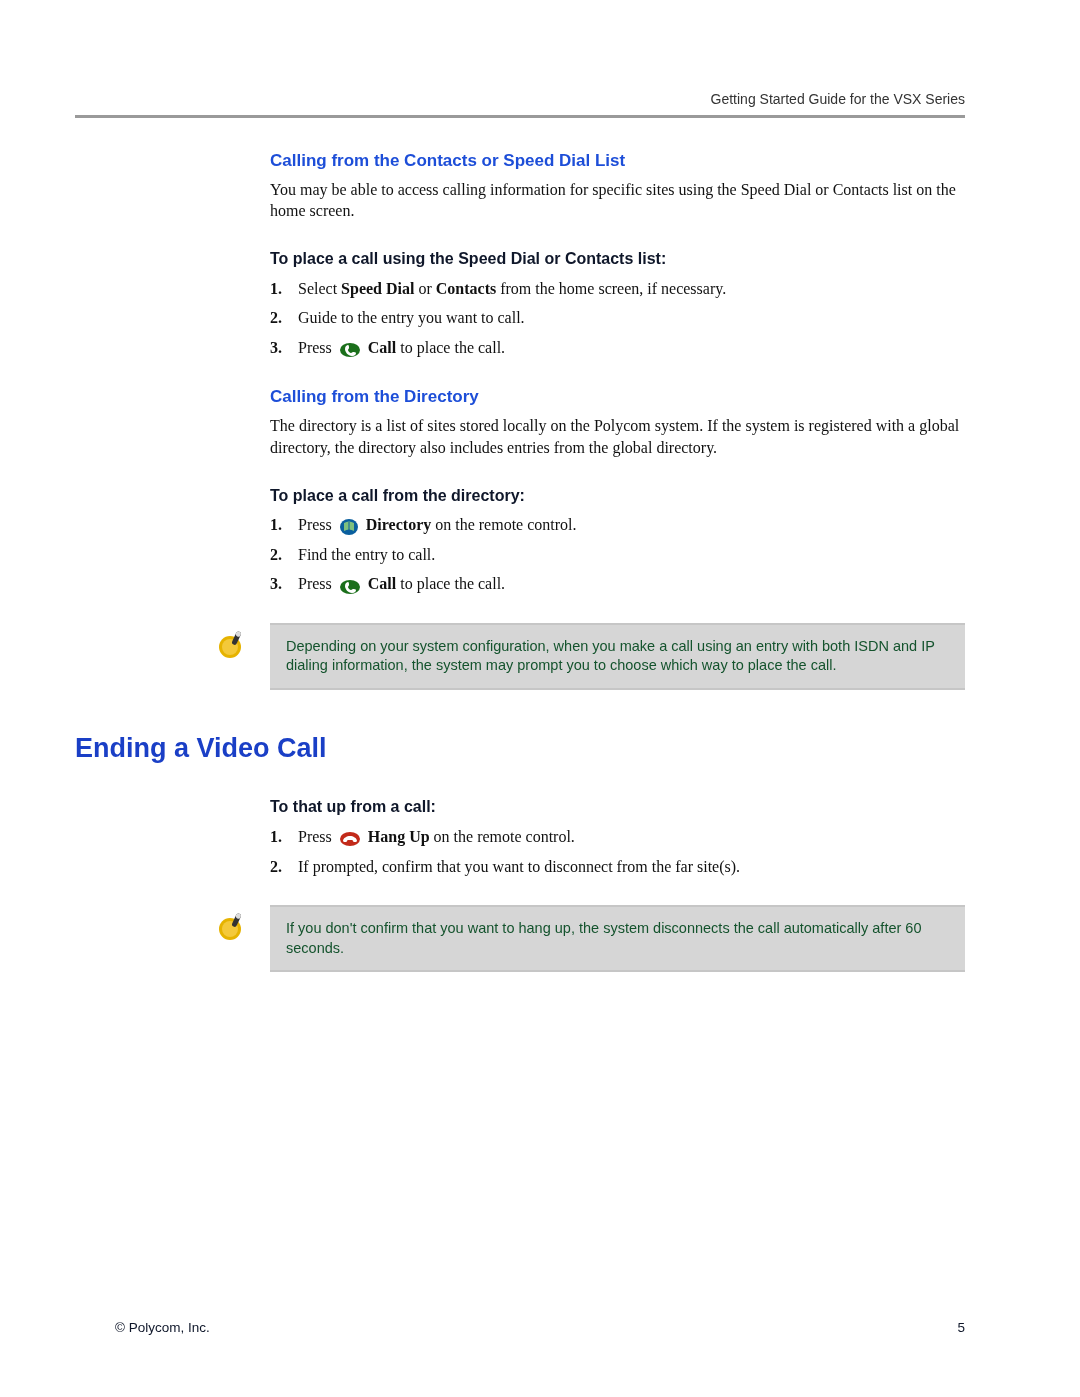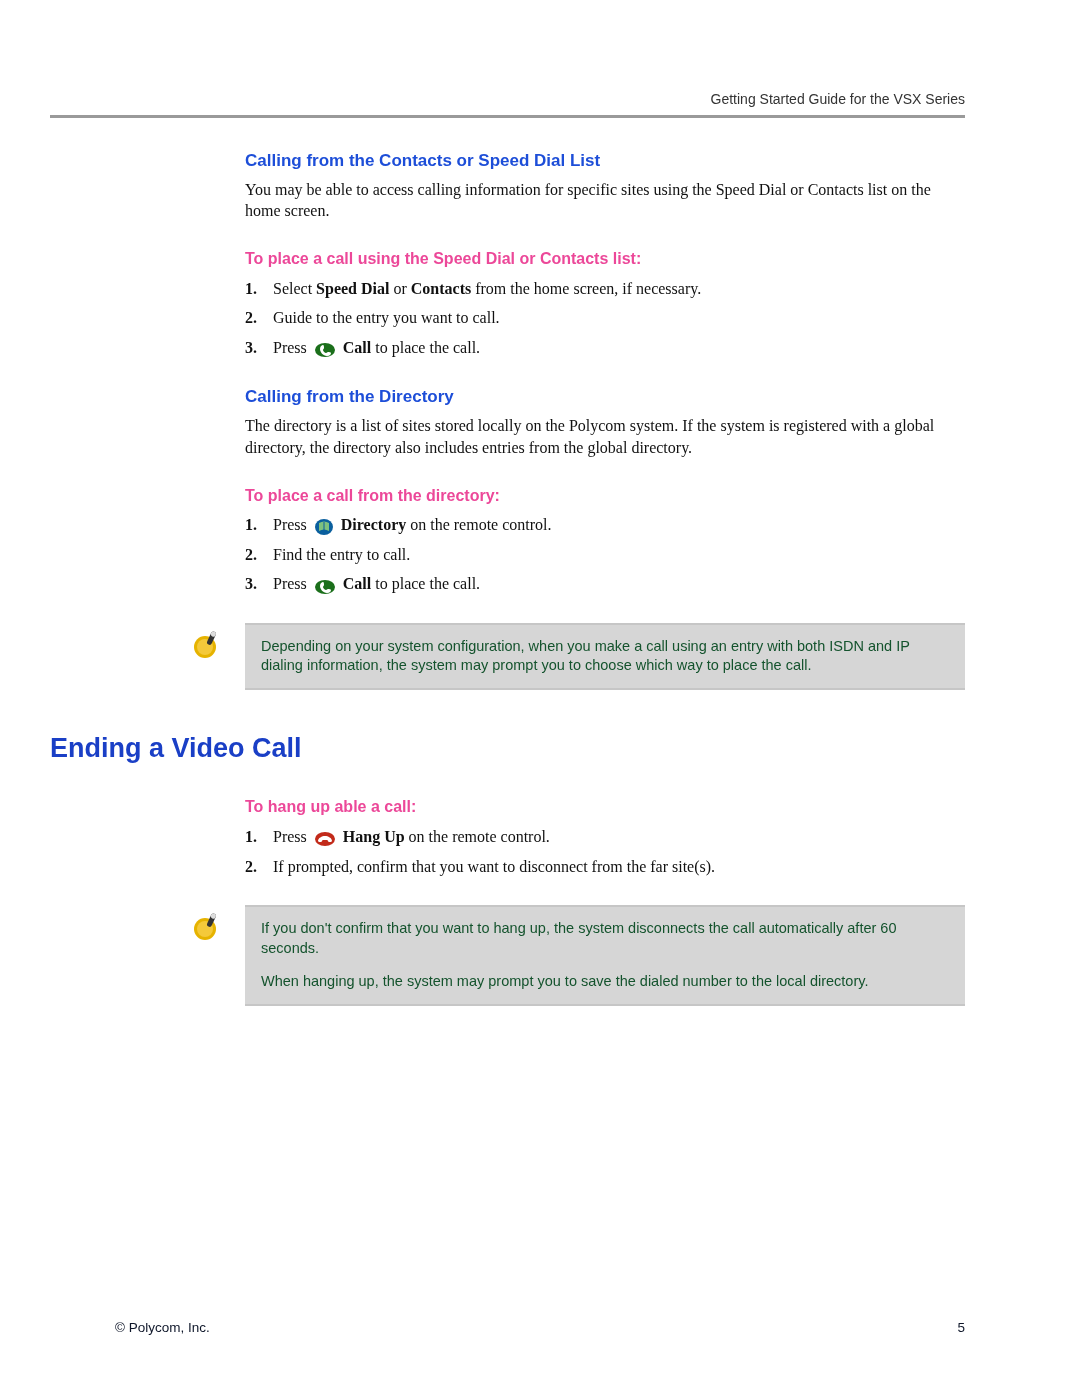--- a/index.html
+++ b/index.html
@@ -9,21 +9,21 @@
     font-family: "Palatino Linotype", "Book Antiqua", Palatino, Georgia, serif;
     color: #111;
     font-size: 16px;
     line-height: 1.35;
   }
   .page {
     width: 1080px;
     height: 1397px;
     position: relative;
     box-sizing: border-box;
-    padding: 90px 115px 60px 50px;
+    padding: 90px 115px 60px 75px;
   }
   .running-head {
     text-align: right;
     font-family: "Segoe UI", "Helvetica Neue", Arial, sans-serif;
     font-size: 14px;
     color: #333;
     margin-bottom: 6px;
   }
   .head-rule {
     border-bottom: 3px solid #9a9a9a;
@@ -43,21 +43,21 @@
     font-family: "Segoe UI", "Helvetica Neue", Arial, sans-serif;
     font-weight: 700;
     font-size: 27px;
     color: #1a3fc6;
     margin: 40px 0 18px -195px;
   }
   .sub-title {
     font-family: "Segoe UI", "Helvetica Neue", Arial, sans-serif;
     font-weight: 700;
     font-size: 16px;
-    color: #ec4899;
+    color: #0f172a;
     margin: 26px 0 8px 0;
   }
   .para {
     margin: 0 0 20px 0;
   }
   ol.steps {
     list-style: none;
     padding: 0;
     margin: 0 0 18px 0;
     counter-reset: step;
@@ -185,21 +185,21 @@
           <rect x="19" y="2" width="5" height="5" rx="2.5" transform="rotate(25 21 9)" fill="#ddd"></rect>
         </svg>
       </div>
       <div class="note-box">
         <p>Depending on your system configuration, when you make a call using an entry with both ISDN and IP dialing information, the system may prompt you to choose which way to place the call.</p>
       </div>
     </div>
 
     <p class="major-title">Ending a Video Call</p>
 
-    <p class="sub-title" style="margin-top:30px">To hang up able a call:</p>
+    <p class="sub-title" style="margin-top:30px">To that up from a call:</p>
     <ol class="steps">
       <li>
         <span>Press </span>
         <span class="ico">
           <svg width="22" height="16" viewBox="0 0 22 16">
             <ellipse cx="11" cy="8" rx="10" ry="7" fill="#c22a1a"></ellipse>
             <path d="M4 10 C4 7 8 5 11 5 C14 5 18 7 18 10 C18 11 16 11 15 11 C14 11 14 9 13 9 L9 9 C8 9 8 11 7 11 C6 11 4 11 4 10 Z" fill="#fff"></path>
           </svg>
         </span>
         <span class="bold"> Hang Up</span><span> on the remote control.</span>
@@ -211,21 +211,20 @@
       <div class="note-icon-cell">
         <svg width="30" height="30" viewBox="0 0 30 30">
           <circle cx="15" cy="18" r="11" fill="#e6b300"></circle>
           <circle cx="15" cy="18" r="8" fill="#f4c93a"></circle>
           <rect x="19" y="2" width="5" height="14" rx="2.5" transform="rotate(25 21 9)" fill="#333"></rect>
           <rect x="19" y="2" width="5" height="5" rx="2.5" transform="rotate(25 21 9)" fill="#ddd"></rect>
         </svg>
       </div>
       <div class="note-box">
         <p>If you don't confirm that you want to hang up, the system disconnects the call automatically after 60 seconds.</p>
-        <p>When hanging up, the system may prompt you to save the dialed number to the local directory.</p>
       </div>
     </div>
 
   </div>
 
   <div class="footer">
     <span>© Polycom, Inc.</span>
     <span>5</span>
   </div>
 

